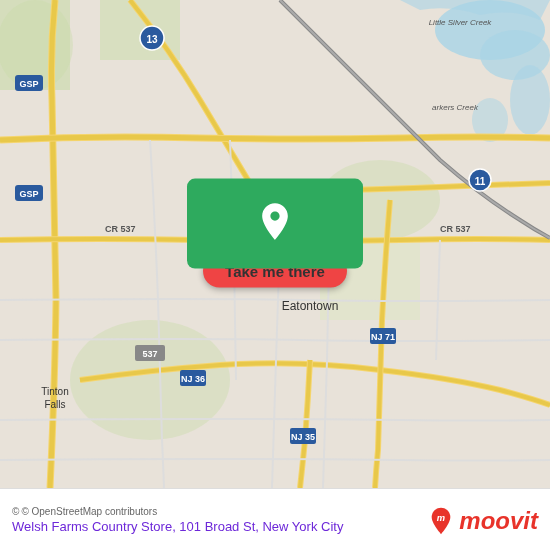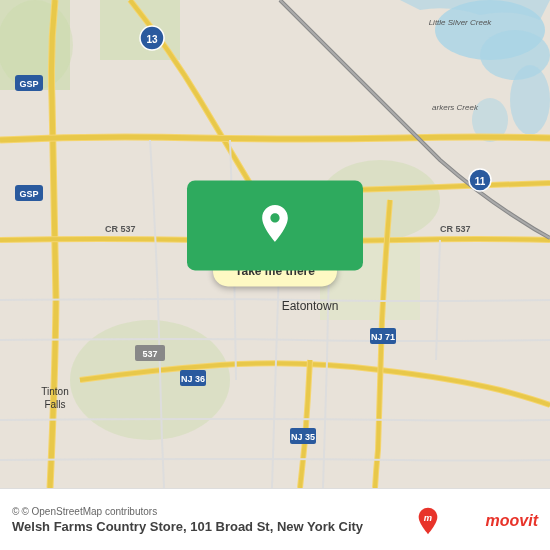--- a/index.html
+++ b/index.html
@@ -51,25 +51,25 @@
     #location-pin-icon {
       color: white;
     }
 
     #location-pin-icon svg {
       width: 44px;
       height: 44px;
     }
 
     #take-me-there-btn {
-      background-color: #fef9c3;
+      background-color: #ef4444;
       border: none;
       border-radius: 20px;
       padding: 8px 22px;
-      font-size: 12px;
+      font-size: 15px;
       font-weight: 600;
       color: #333;
       cursor: pointer;
       margin-top: -14px;
       box-shadow: 0 2px 6px rgba(0,0,0,0.3);
       white-space: nowrap;
     }
 
     
     #bottom-bar {
@@ -92,22 +92,22 @@
     #osm-credit {
       font-size: 10px;
       color: #666;
       display: flex;
       align-items: center;
       gap: 2px;
     }
 
     #location-title {
       font-size: 13px;
-      font-weight: 700;
-      color: #404040;
+      font-weight: 400;
+      color: #6d28d9;
       line-height: 1.3;
     }
 
     #moovit-logo-area {
       display: flex;
       flex-direction: column;
       align-items: flex-end;
       gap: 2px;
       min-width: 70px;
     }
@@ -117,25 +117,24 @@
       align-items: center;
       gap: 4px;
     }
 
     #moovit-m-icon {
       width: 28px;
       height: 28px;
     }
 
     #moovit-text {
-      font-size: 16px;
+      font-size: 24px;
       font-weight: 700;
       color: #e8332a;
       font-style: italic;
-      margin-left: 40px;
     }
   </style>
 </head>
 <body>
 
 <div id="app">
 
   <div id="map-container">
     
     <svg id="map-svg" viewBox="0 0 550 488" xmlns="http://www.w3.org/2000/svg">

